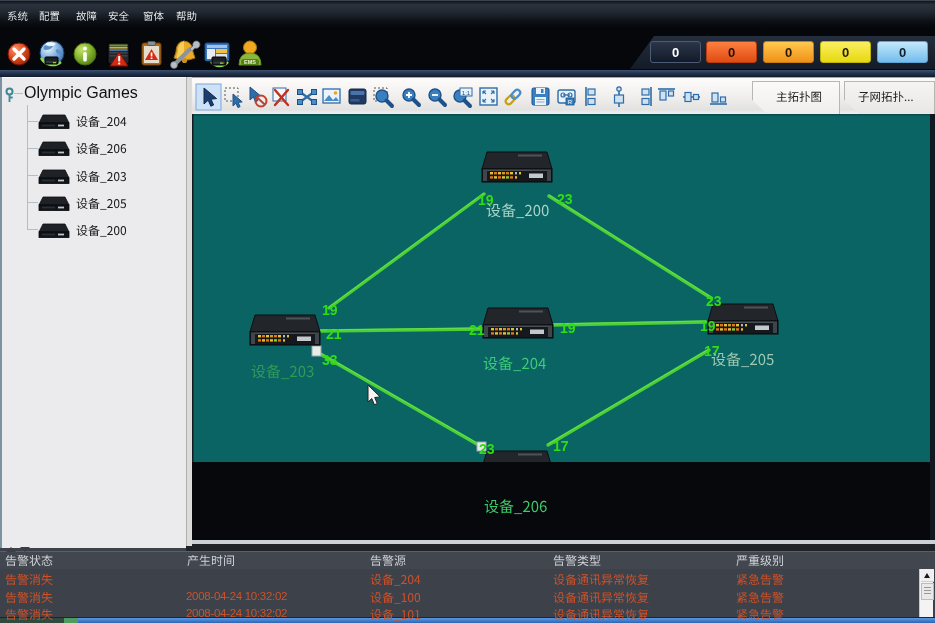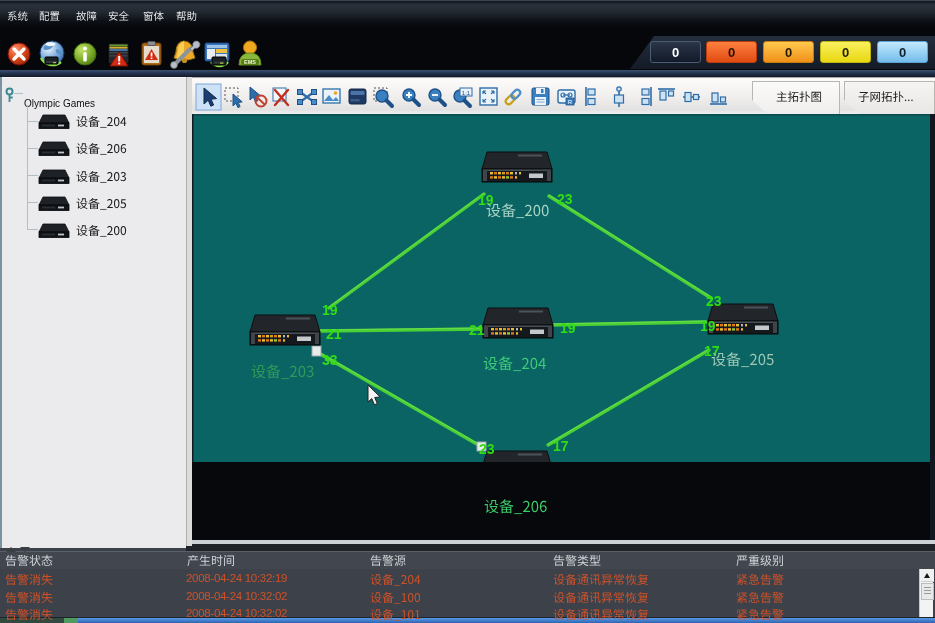--- a/index.html
+++ b/index.html
@@ -109,21 +109,21 @@
 <div class="ctr" style="left:706px;background:linear-gradient(#ff8040,#e04b12);border:1px solid #b83c0c;color:#241000">0</div>
 <div class="ctr" style="left:763px;background:linear-gradient(#ffc94e,#f09018);border:1px solid #c87d10;color:#241800">0</div>
 <div class="ctr" style="left:820px;background:linear-gradient(#faf060,#e8d810);border:1px solid #bfb310;color:#242000">0</div>
 <div class="ctr" style="left:877px;background:linear-gradient(#c2e9fc,#74bcec);border:1px solid #5fa3d4;color:#10202c">0</div>
 <div class="abs" id="bluestrip"></div>
 <div class="abs" id="treepanel">
 <svg width="16" height="18" style="position:absolute;left:3px;top:8px">
 <circle cx="6.5" cy="5.5" r="3" fill="none" stroke="#3e8896" stroke-width="2"></circle>
 <path d="M6.5 8.5 V16 M6.5 11.5 h3.2" stroke="#3e8896" stroke-width="1.8" fill="none"></path>
 </svg>
-<span style="position:absolute;left:24px;top:20px;font-size:10px;color:#101010">Olympic Games</span>
+<span style="position:absolute;left:24px;top:6px;font-size:16px;color:#101010">Olympic Games</span>
 <div class="tline" style="left:14px;top:15px;width:9px;height:1px"></div>
 <div class="tline" style="left:27px;top:27px;width:1px;height:125px"></div>
 <div class="tline" style="left:27px;top:43px;width:11px;height:1px"></div>
 <div class="tline" style="left:27px;top:70px;width:11px;height:1px"></div>
 <div class="tline" style="left:27px;top:97px;width:11px;height:1px"></div>
 <div class="tline" style="left:27px;top:124px;width:11px;height:1px"></div>
 <div class="tline" style="left:27px;top:151px;width:11px;height:1px"></div>
 <svg width="150" height="240" style="position:absolute;left:36px;top:28px">
 <defs>
           <g id="tdev">
@@ -316,23 +316,20 @@
 <text x="287" y="340">23</text>
           <text x="361" y="337">17</text>
 </g>
 <path d="M176 271 l0 17 l3.8 -3.4 l2.6 6.2 l2.9 -1.3 l-2.6 -6 l5.5 -0.6 z" fill="#f4f4f4" stroke="#222" stroke-width="1"></path>
 </svg>
 </div>
 <div class="abs" id="bottom"></div>
 <div class="abs" id="btopstrip"></div>
 <div class="abs" style="z-index:2;left:186px;top:540px;width:749px;height:4px;background:#ccd1d5"></div>
 <div class="abs" id="bhdr"></div>
-<div class="trow" style="top:570px">
-      <span class="c1">2008-04-24 10:32:19</span>
-    </div>
 <div class="trow" style="top:588px">
       <span class="c1">2008-04-24 10:32:02</span>
     </div>
 <div class="trow" style="top:605px">
       <span class="c1">2008-04-24 10:32:02</span>
     </div>
 <div class="abs" id="vsb">
 <div style="position:absolute;left:1px;top:0;width:13px;height:13px;background:#f0f0f0;border-bottom:1px solid #cfcfcf"></div>
 <div style="position:absolute;left:3.5px;top:4px;width:0;height:0;border-left:3.5px solid transparent;border-right:3.5px solid transparent;border-bottom:5px solid #1a1a1a"></div>
 <div style="position:absolute;left:1px;top:14px;width:13px;height:17px;background:#e9e9e9;border:1px solid #bdbdbd">

